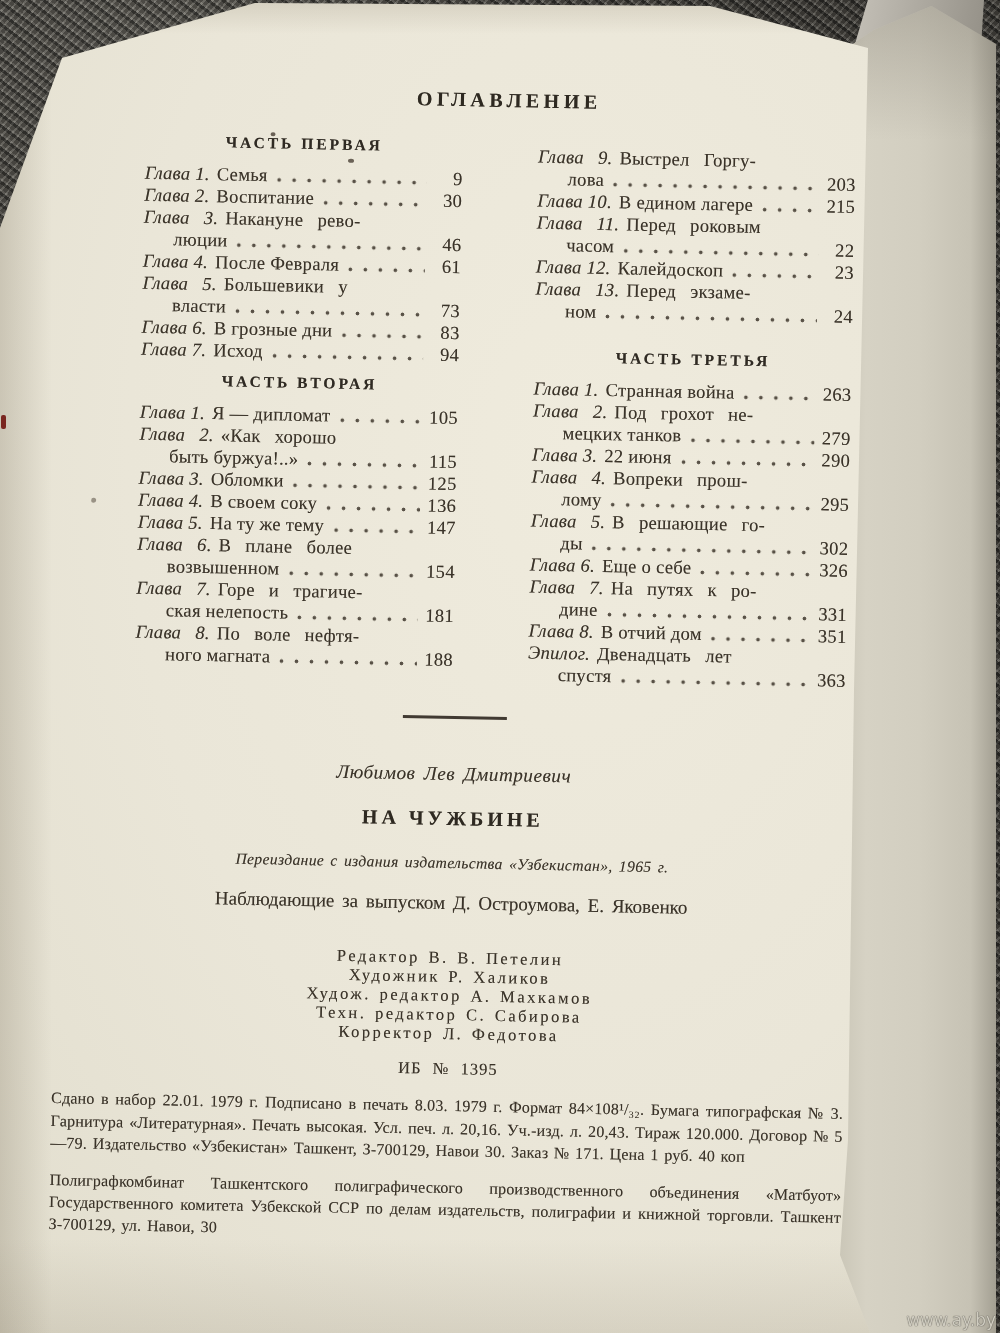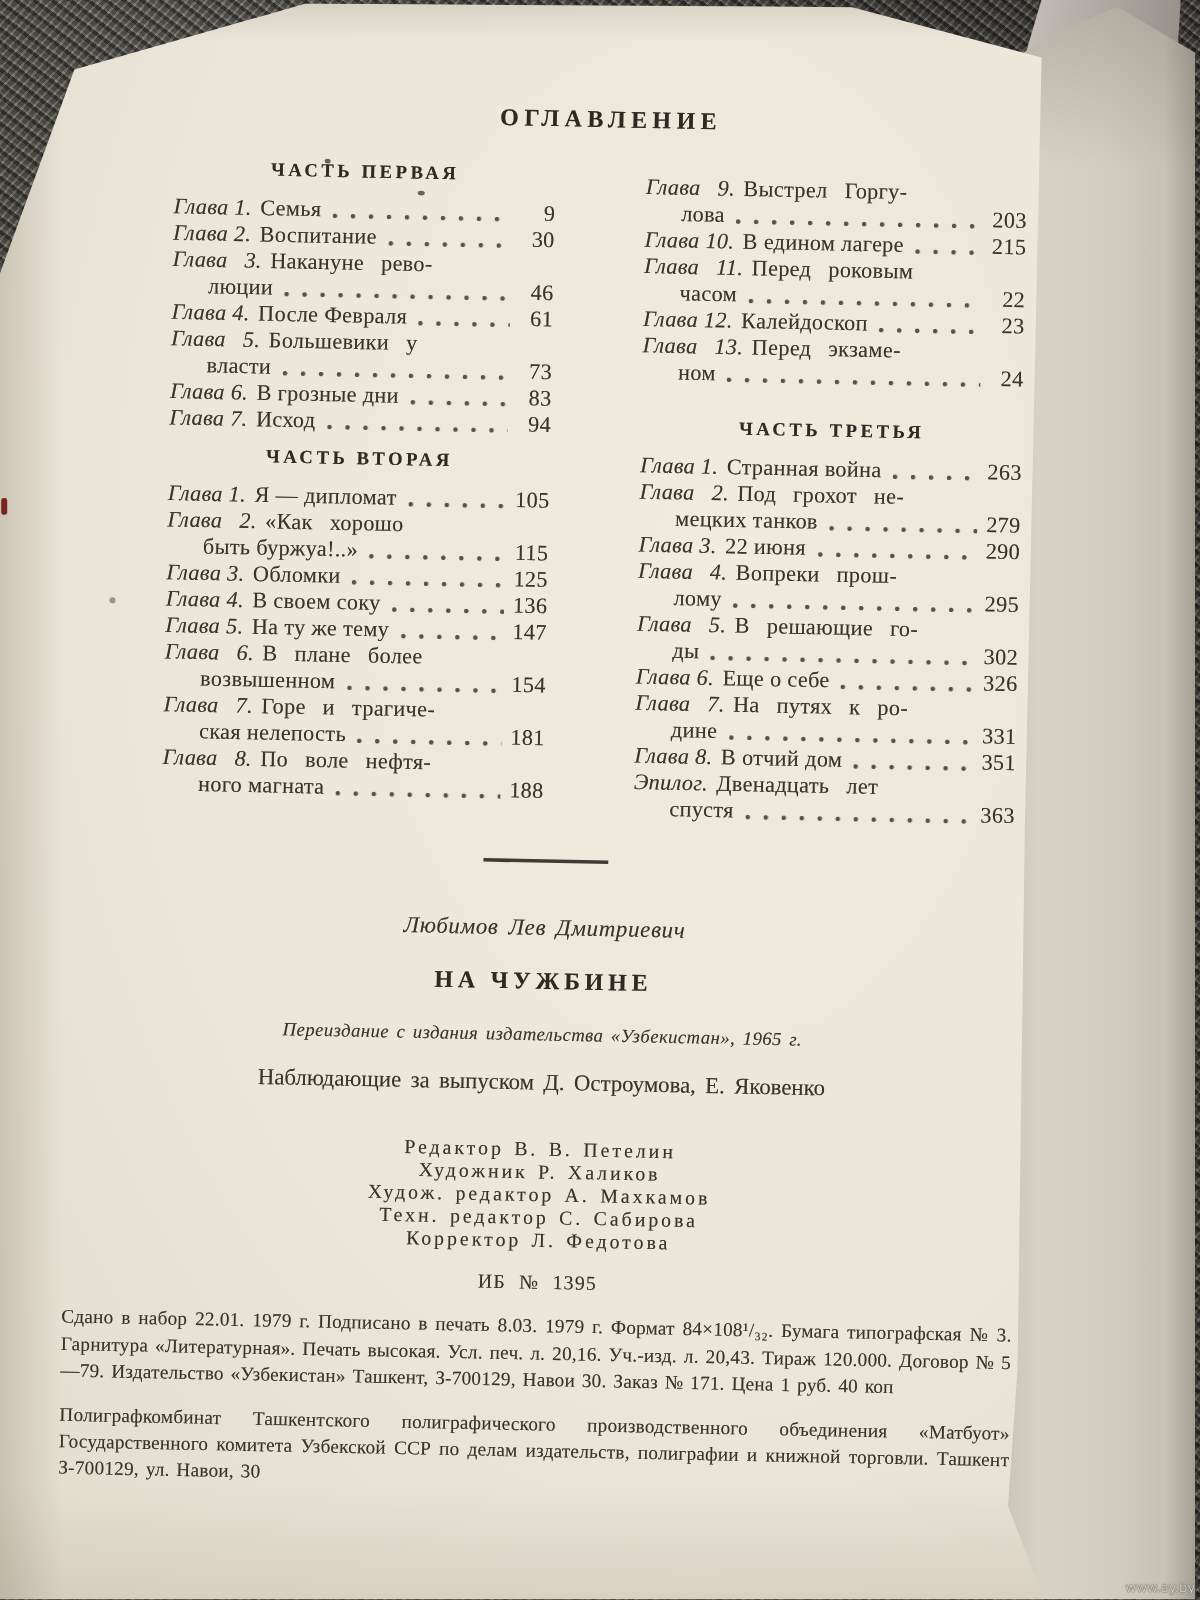--- a/index.html
+++ b/index.html
@@ -78,21 +78,21 @@
   .staff{margin-top:34px;font-size:16.5px;line-height:19px;letter-spacing:2.5px;word-spacing:2px;}
   .ib{margin-top:16px;font-size:16.5px;letter-spacing:1px;word-spacing:6px;}
   .imprint{margin:16px 0 0;font-size:16px;line-height:22.5px;text-align:justify;letter-spacing:.2px;word-spacing:1.5px;}
   .printer{margin-top:14px;line-height:22px;}
 
   .speck{position:absolute;border-radius:50%;background:#4a4034;opacity:.8;}
   .red-fleck{position:absolute;left:1px;top:415px;width:5px;height:14px;border-radius:2px;background:#7a2620;z-index:4;}
 
   .watermark{
     position:absolute;right:4px;bottom:3px;z-index:9;
-    font-family:"DejaVu Sans",sans-serif;font-size:11px;color:#cfccc0;
+    font-family:"DejaVu Sans",sans-serif;font-size:17px;color:#cfccc0;
     text-shadow:0 0 1px #5f5c54,0 0 1px #5f5c54;
     margin-left:40px;
   }
 </style>
 </head>
 <body>
 
 <div class="scene">
   <div class="cover-edge"></div>
   <div class="facing-page"></div>

